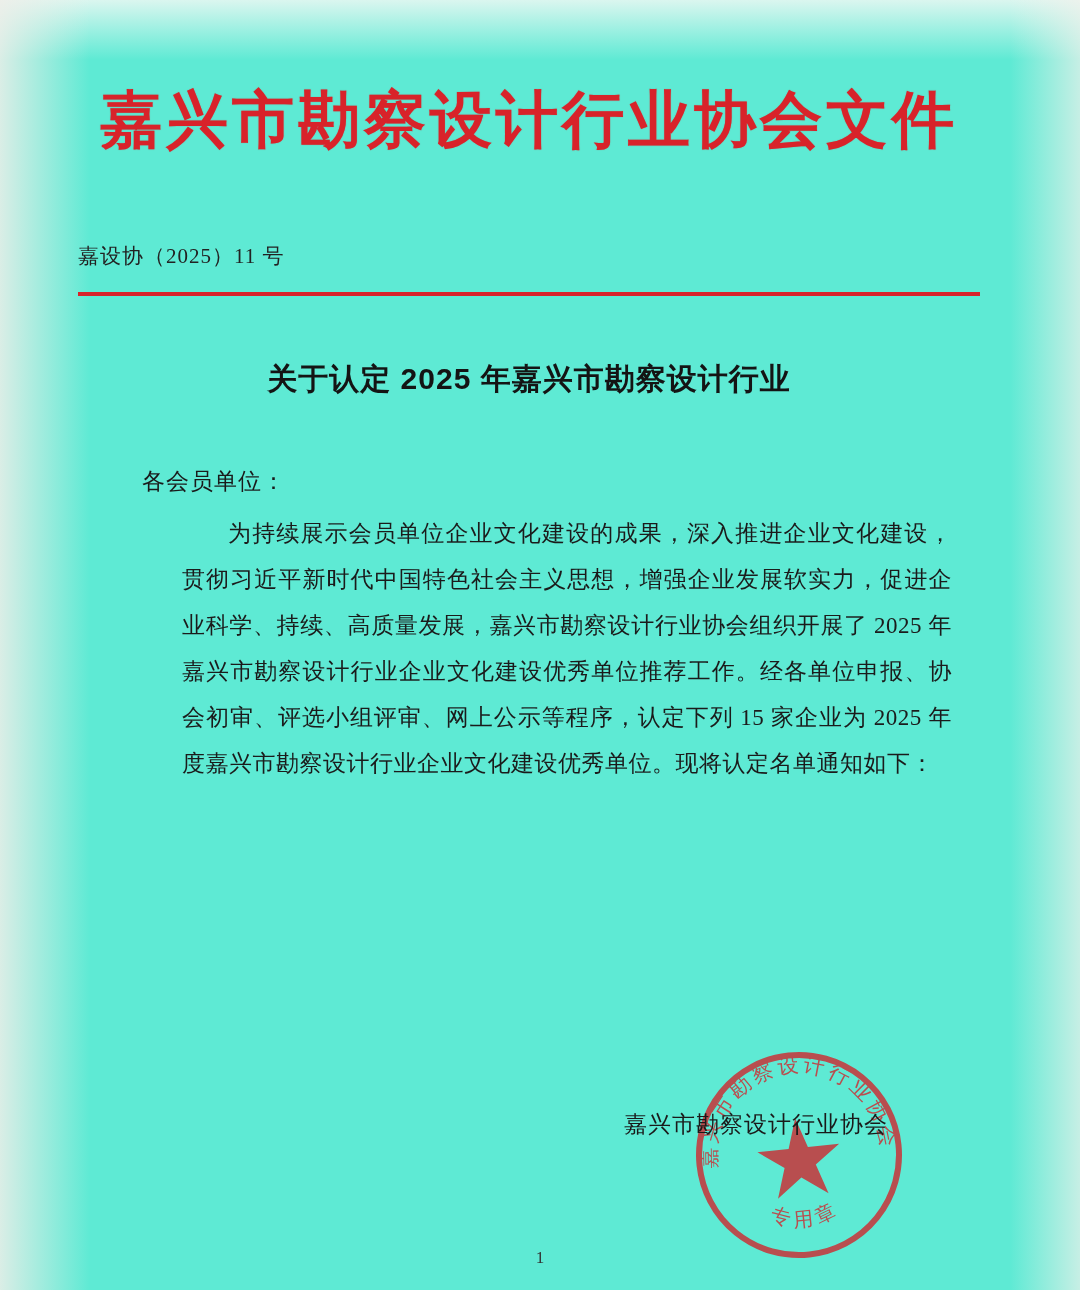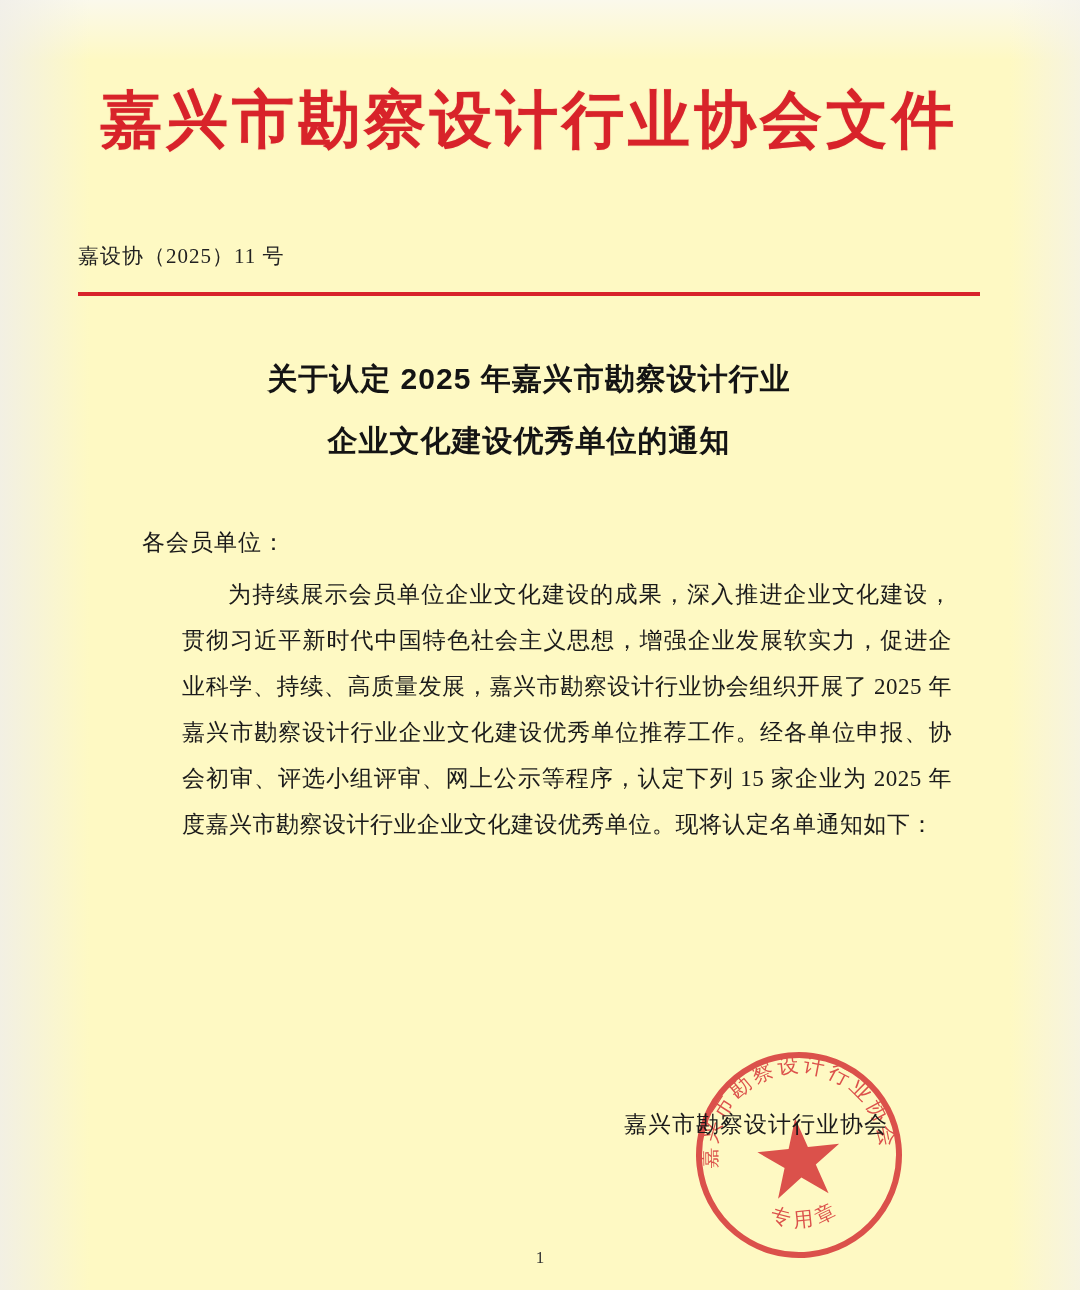--- a/index.html
+++ b/index.html
@@ -14,21 +14,21 @@
     color: #1a1a1a;
     position: relative;
     overflow: hidden;
   }
 
   .page {
     position: absolute;
     left: 0; top: 0;
     width: 1080px;
     height: 1290px;
-    background: #fef9c3;
+    background: #5eead4;
   }
 
   
   .paper-shade {
     position: absolute;
     inset: 0;
     background:
       linear-gradient(to right, rgba(240,238,233,0.85) 0px, rgba(255,255,255,0) 90px),
       linear-gradient(to left, rgba(243,241,236,0.7) 0px, rgba(255,255,255,0) 70px),
       linear-gradient(to bottom, rgba(250,249,246,0.8) 0px, rgba(255,255,255,0) 60px);
@@ -147,21 +147,20 @@
   <div class="content">
 
     <div class="doc-title">嘉兴市勘察设计行业协会文件</div>
 
     <div class="doc-number">嘉设协（2025）11 号</div>
 
     <div class="red-rule"></div>
 
     <div class="subject">
       <span class="line">关于认定 2025 年嘉兴市勘察设计行业</span>
-      <span class="line">企业文化建设优秀单位的通知</span>
     </div>
 
     <div class="salutation">各会员单位：</div>
 
     <div class="body-text">
       <p>为持续展示会员单位企业文化建设的成果，深入推进企业文化建设，贯彻习近平新时代中国特色社会主义思想，增强企业发展软实力，促进企业科学、持续、高质量发展，嘉兴市勘察设计行业协会组织开展了 2025 年嘉兴市勘察设计行业企业文化建设优秀单位推荐工作。经各单位申报、协会初审、评选小组评审、网上公示等程序，认定下列 15 家企业为 2025 年度嘉兴市勘察设计行业企业文化建设优秀单位。现将认定名单通知如下：</p>
     </div>
 
     <div class="seal">
       <svg width="230" height="230" viewBox="0 0 230 230" xmlns="http://www.w3.org/2000/svg">

